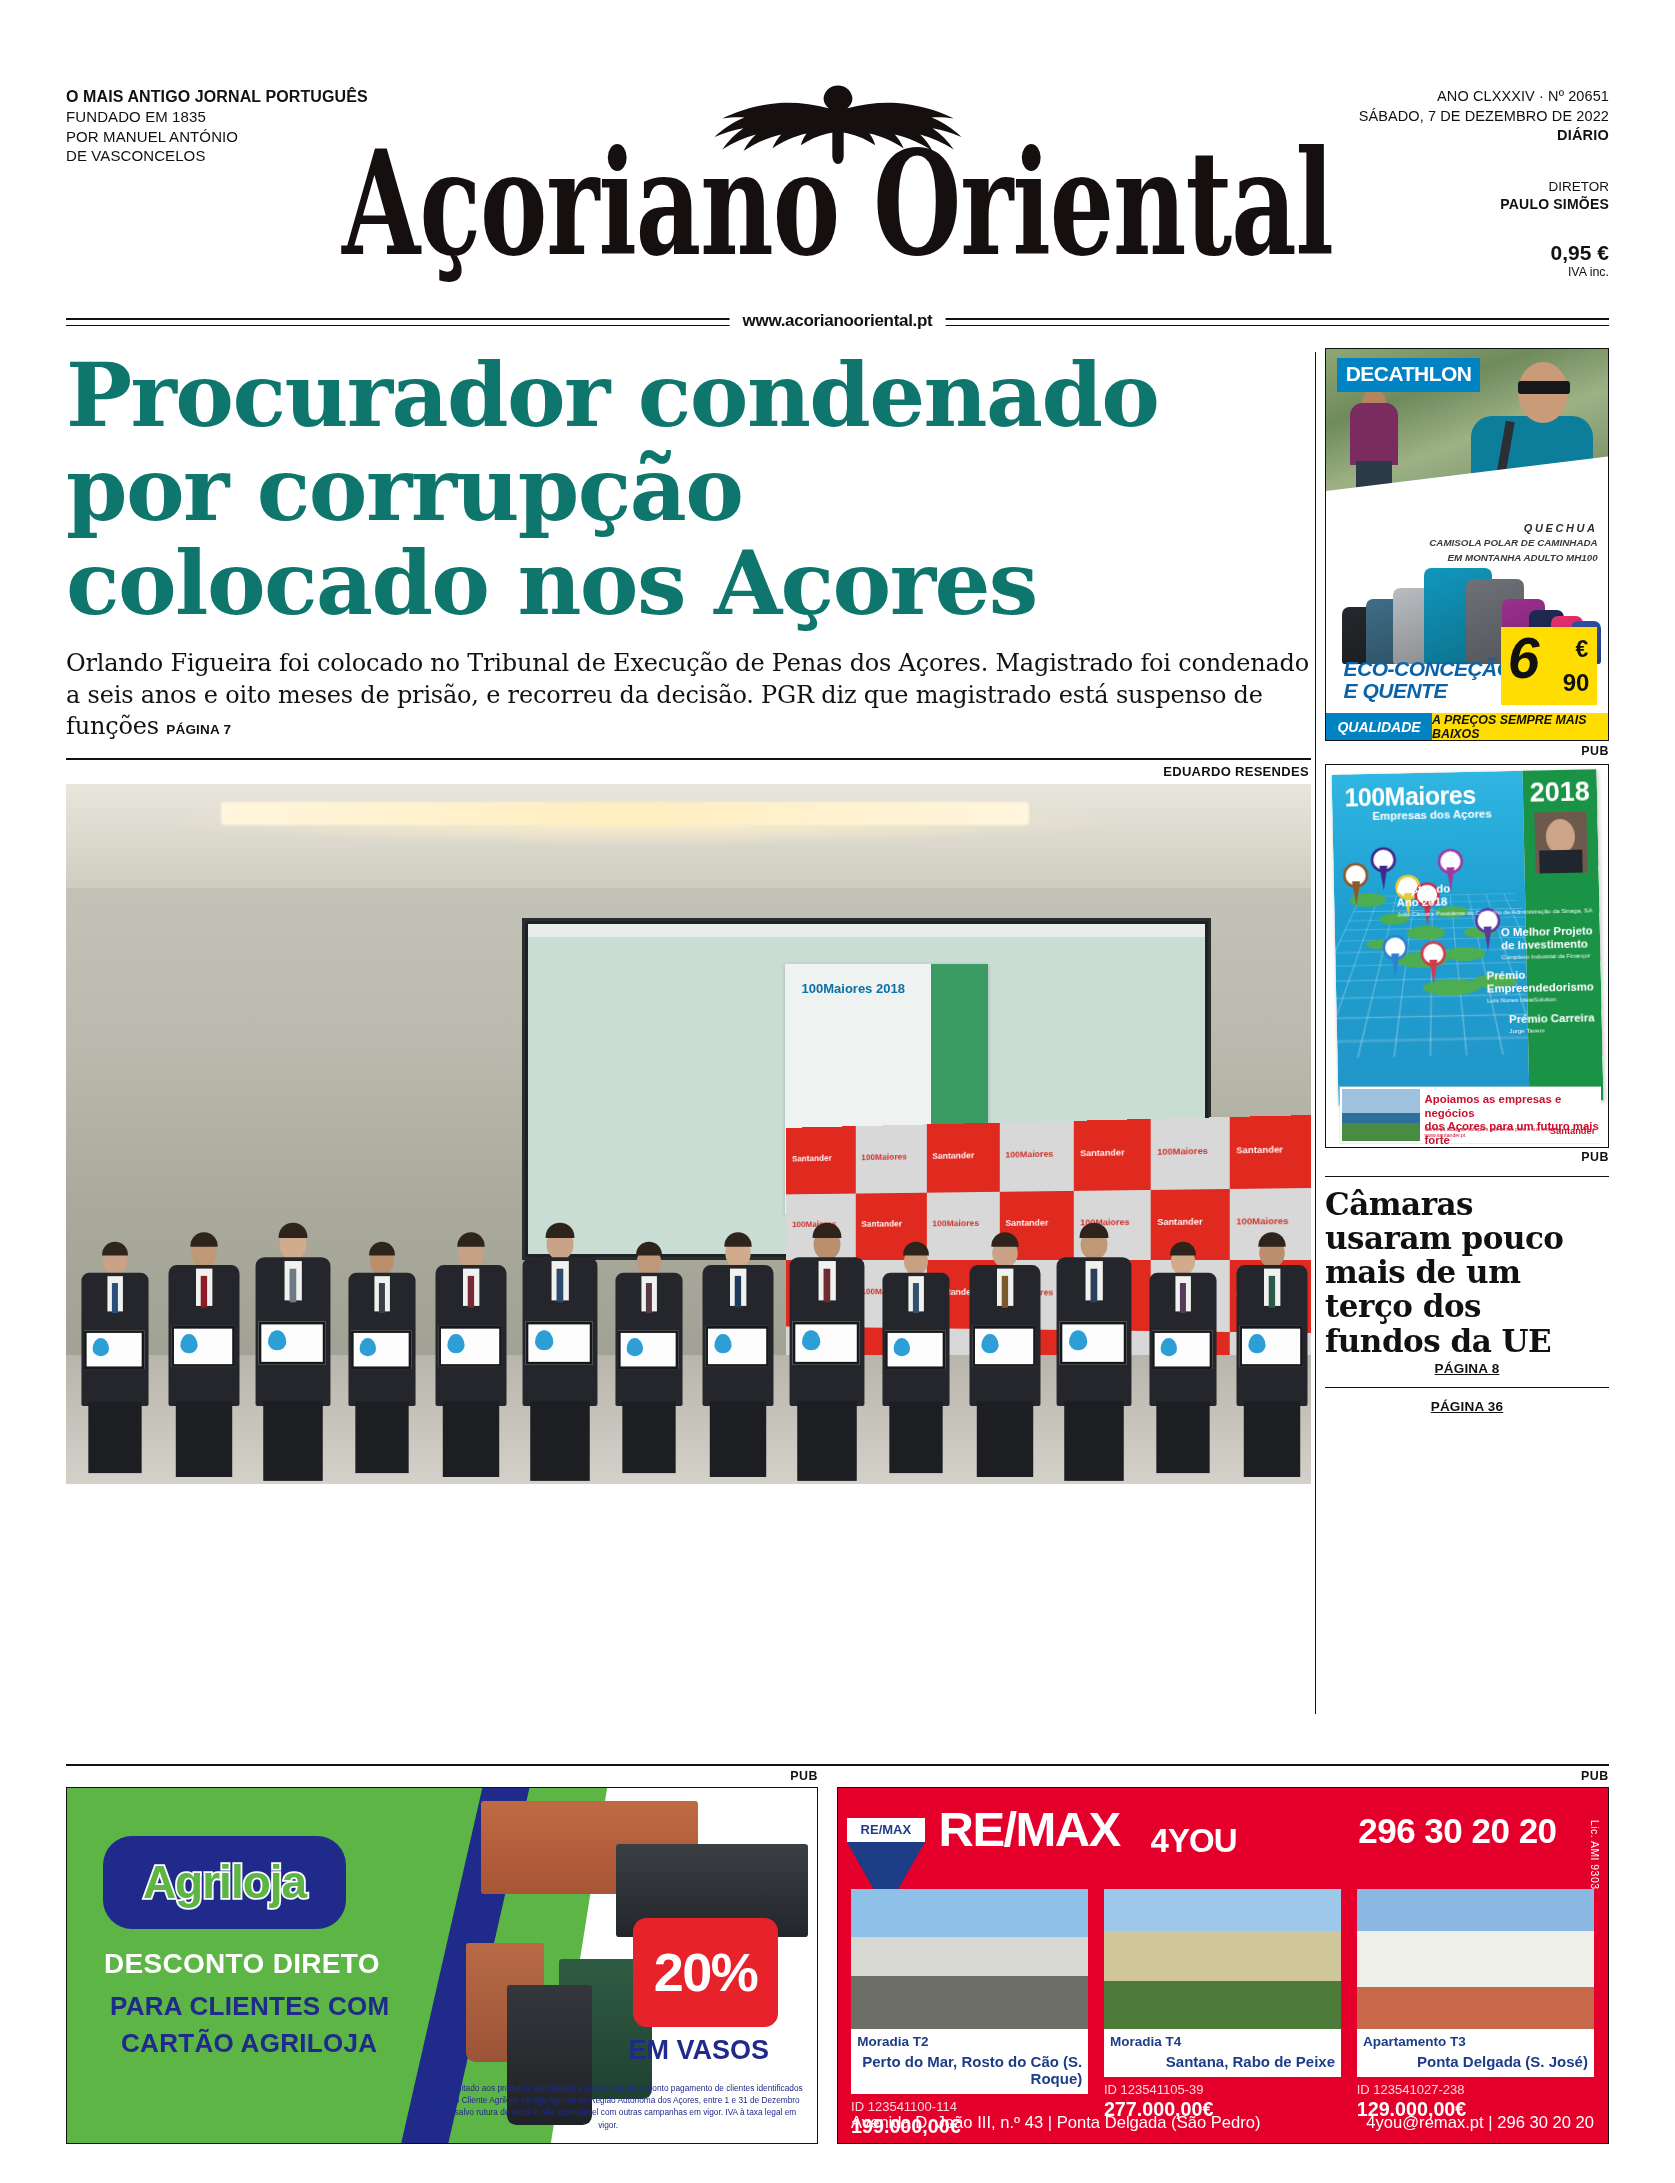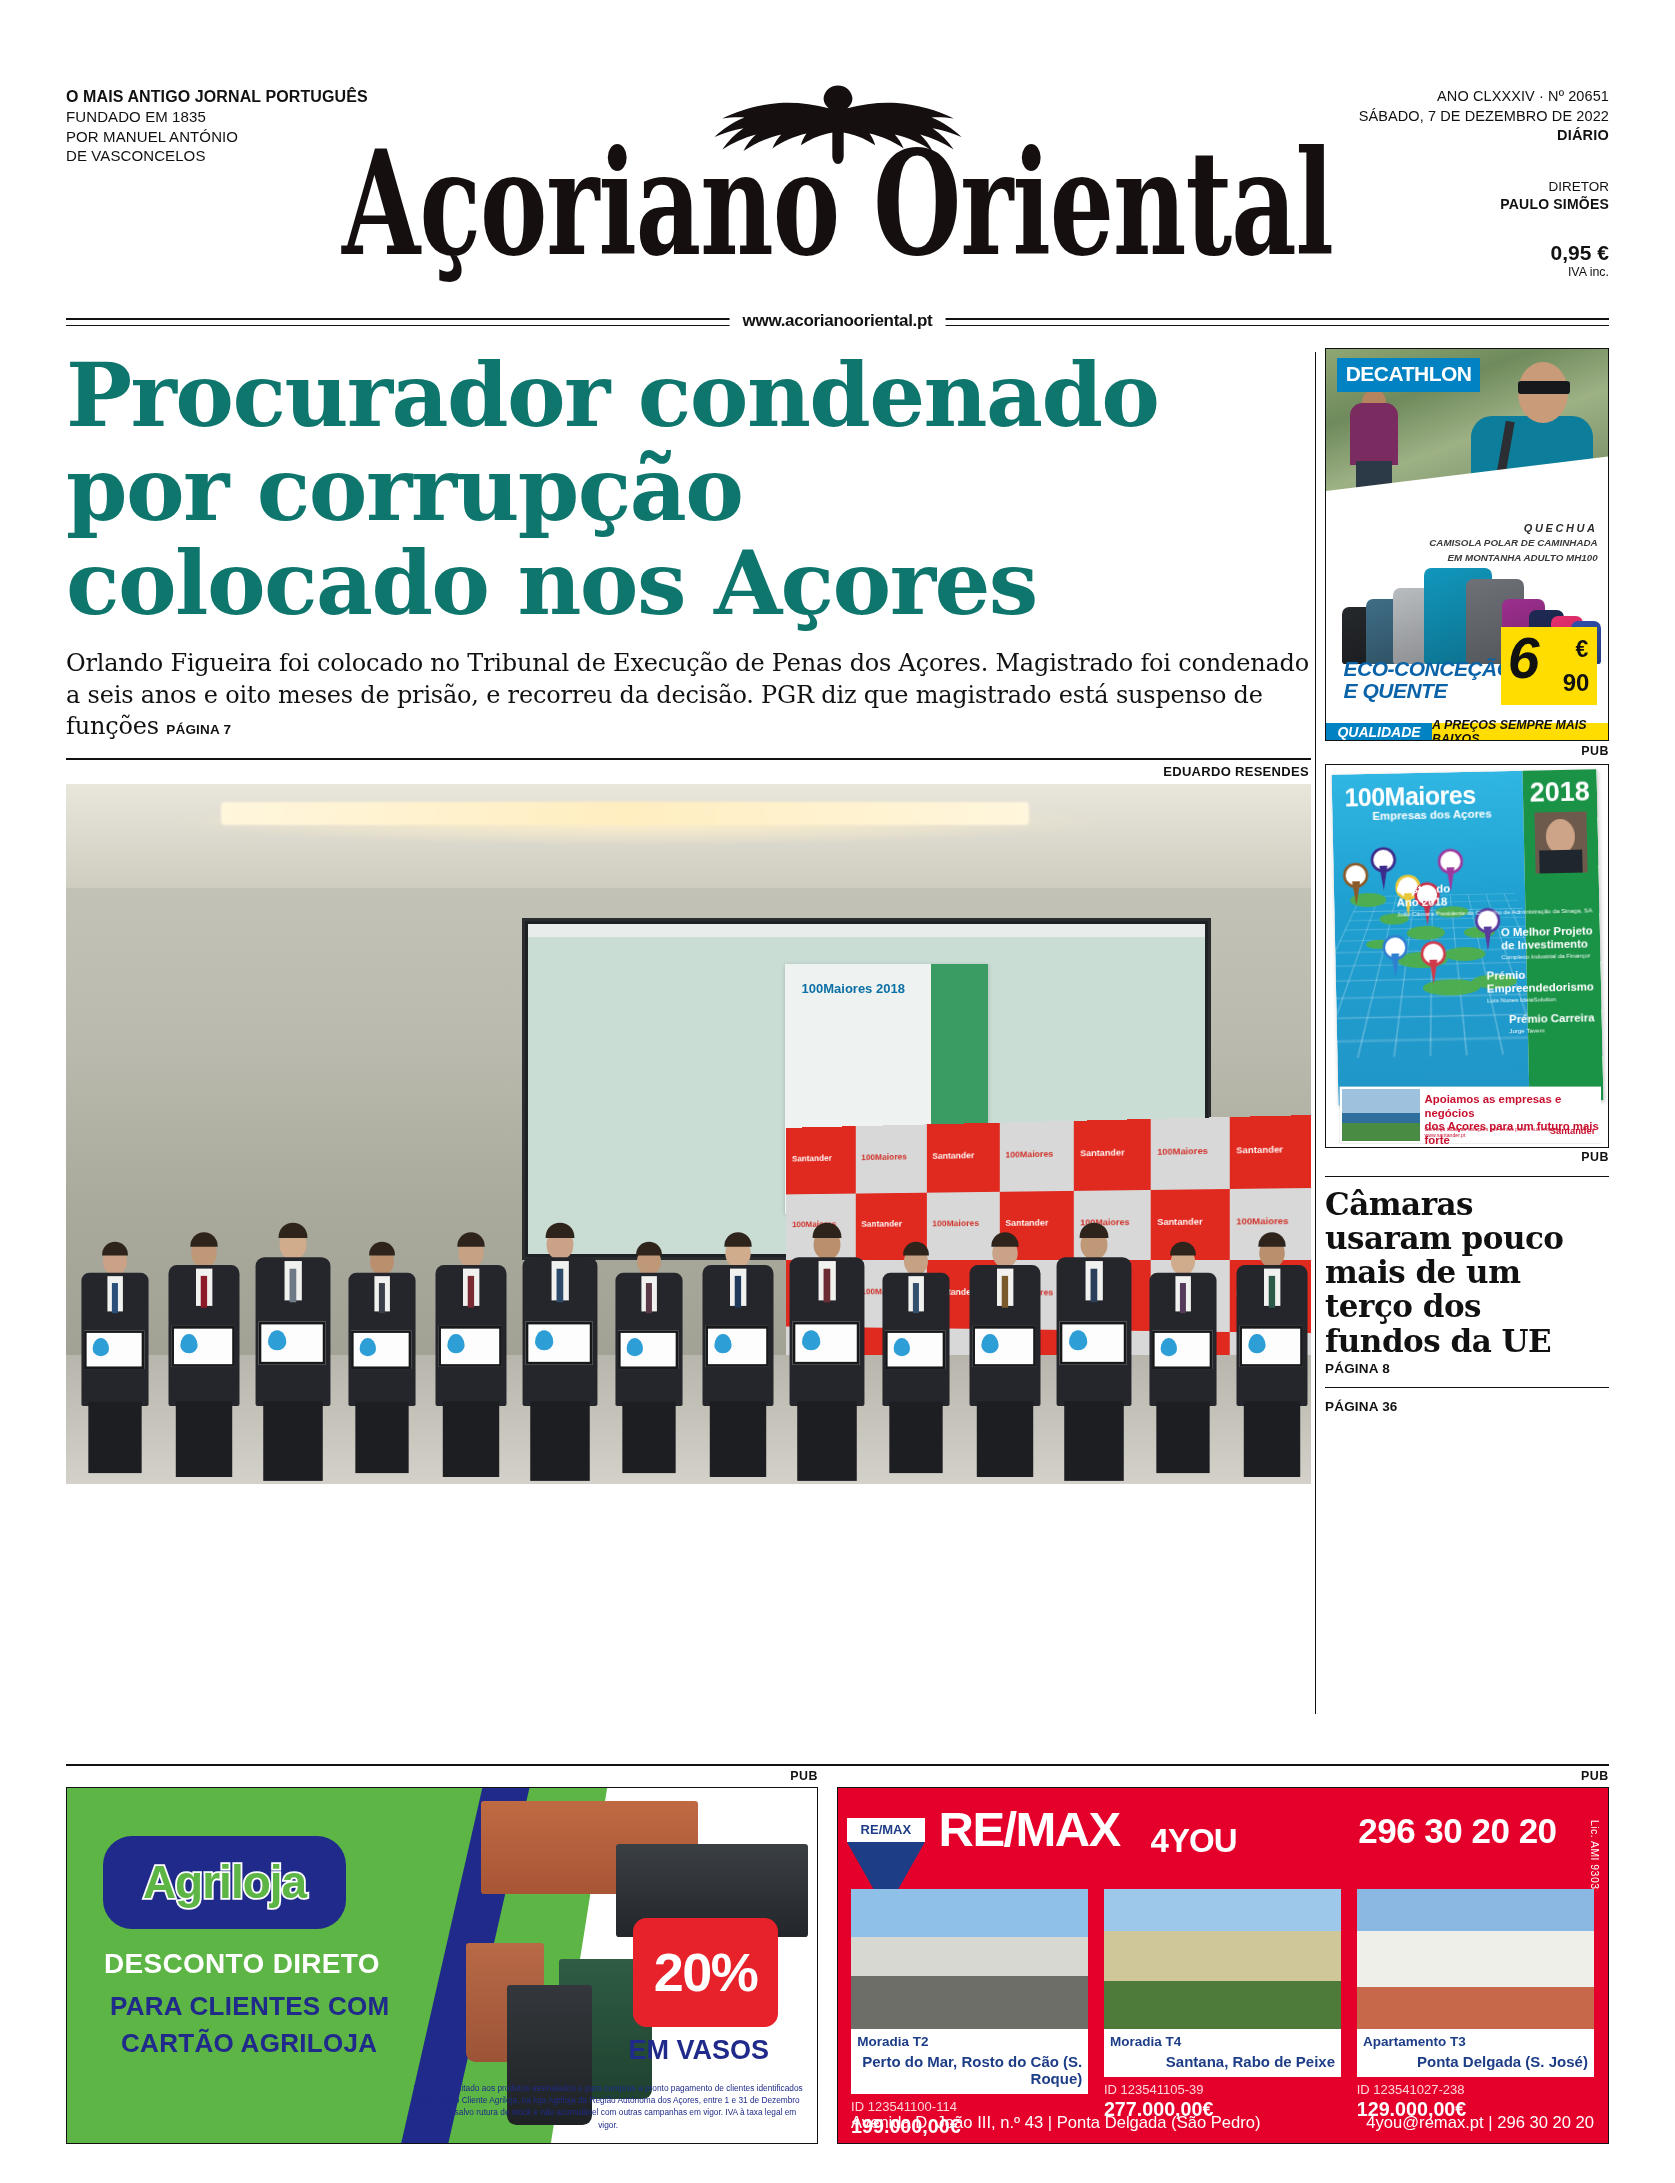--- a/index.html
+++ b/index.html
@@ -170,21 +170,21 @@
   .dec-prodtxt .q { font-size:11px; font-weight:700; letter-spacing:2.6px; color:#2b2b2b; }
   .dec-prodtxt .d { font-size:9.8px; font-weight:700; color:#3a3a3a; line-height:1.2; margin-top:3.1px; }
   .dec-row { position:absolute; left:15.5px; top:217px; width:254px; height:98px; }
   .flc { position:absolute; bottom:0; border-radius:7.2px 7.2px 3.1px 3.1px; }
   .dec-slog { position:absolute; left:17.6px; bottom:38px; color:#0a63a8; font-weight:800; font-style:italic;
     font-size:21px; line-height:1.06; letter-spacing:-0.5px; }
   .dec-price { position:absolute; right:11.4px; bottom:35px; background:#ffdd00; width:96px; height:78px; }
   .dec-price .big { position:absolute; left:7.2px; top:3.1px; font-size:57px; font-weight:800; line-height:1; font-style:italic; color:#111; }
   .dec-price .eur { position:absolute; right:8.3px; top:9.3px; font-size:23px; font-weight:800; color:#111; }
   .dec-price .cts { position:absolute; right:7.2px; bottom:8.3px; font-size:24px; font-weight:800; color:#111; }
-  .dec-foot { position:absolute; left:0; right:0; bottom:0; height:17px; display:flex; }
+  .dec-foot { position:absolute; left:0; right:0; bottom:0; height:27px; display:flex; }
   .dec-foot .q1 { flex:0 0 106px; background:#0082c3; color:#fff; font-weight:800; font-size:14px; font-style:italic;
      display:flex; align-items:center; justify-content:center; }
   .dec-foot .q2 { flex:1; background:#ffdd00; color:#111; font-weight:800; font-size:12.4px; font-style:italic;
      display:flex; align-items:center; justify-content:center; }
 
   
   .maio { height:384px; position:relative; background:#fff; overflow:hidden; }
   .maio-cover { position:absolute; left:9.3px; top:7.2px; width:265px; height:331px; transform:rotate(-1.2deg);
       box-shadow:1px 1.6px 4.1px rgba(0,0,0,.25); overflow:hidden; }
   .maio-blue { position:absolute; left:0; top:0; width:72%; height:100%;
@@ -211,21 +211,21 @@
       box-shadow:0 0 0 0.5px #ddd; }
   .maio-band .bphoto { position:absolute; left:2.1px; top:2.1px; width:78px; height:52px;
       background:linear-gradient(#9ec2dd 0 46%, #2f6f9e 46% 66%, #4a8b43 66% 100%); }
   .maio-band .bt { position:absolute; left:85px; top:6.2px; color:#c8102e; font-weight:700; font-size:11.4px; line-height:1.2; }
   .maio-band .bs { position:absolute; left:85px; bottom:4.1px; font-size:5.2px; color:#c8102e; line-height:1.25; }
   .maio-band .sant { position:absolute; right:5.2px; bottom:7.2px; color:#c8102e; font-weight:700; font-size:9.3px; }
 
   
   .rh { font-family:"DejaVu Serif", serif; font-weight:700; font-size:31px; line-height:1.1;
         letter-spacing:-0.5px; color:#111; }
-  .rh-ref { text-align:left; margin-top:3.1px; }
+  .rh-ref { text-align:center; margin-top:3.1px;text-decoration:underline; }
   .hr-thin { border-top:1.6px solid #111; margin:11.4px 0 10.4px; }
 
   
   .bot { position:absolute; left:66px; top:1764px; width:1543px; }
   .bot-rule { border-top:2.6px solid #111; }
   .bot-row { display:flex; gap:18.6px; margin-top:4.1px; }
   .bot-col-a { width:752px; }
   .bot-col-b { width:772px; }
 
   

